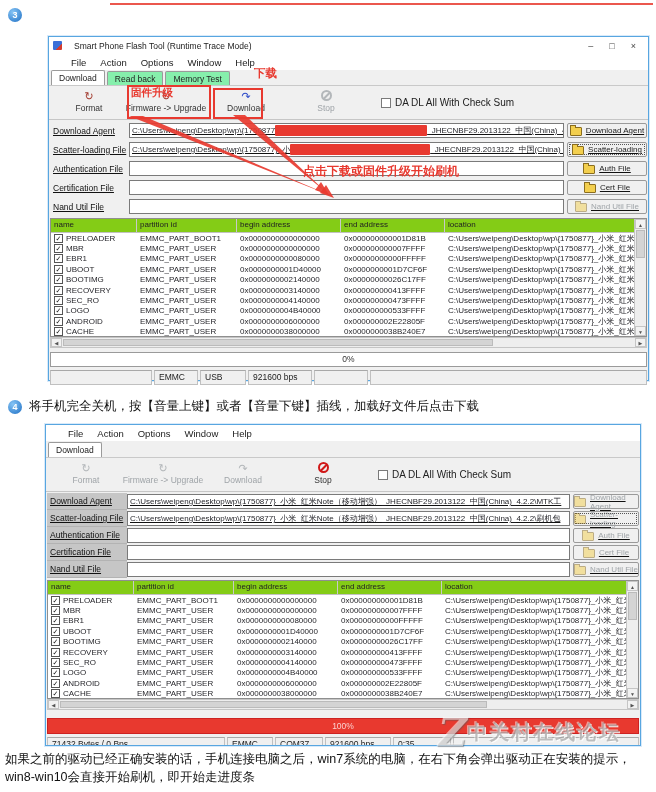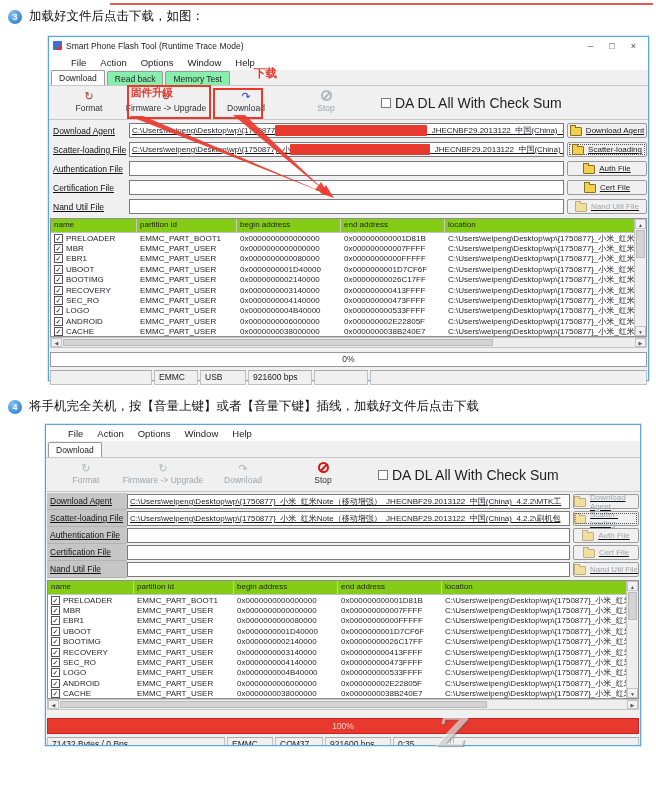--- a/index.html
+++ b/index.html
@@ -7,21 +7,21 @@
         font-family:"Liberation Sans","DejaVu Sans",sans-serif;color:#111;}
   .topline{position:absolute;top:3px;left:110px;width:543px;height:2px;background:#e8392f;opacity:.85;}
 
   
   .step{position:absolute;display:flex;align-items:center;gap:7px;font-size:12.5px;color:#111;}
   .stepnum{flex:none;width:14px;height:14px;border-radius:50%;color:#fff;font-size:9px;font-weight:bold;
            text-align:center;line-height:14px;background:radial-gradient(circle at 35% 30%,#85c4f5,#1e6fc4);}
 
   
   .win{position:absolute;background:#f0f0f0;border:1px solid #58a6e0;box-shadow:0 0 0 1px #d8eafa;box-sizing:border-box;}
-  .titlebar{height:17px;background:#fff;display:flex;align-items:center;gap:4px;padding:0 4px;font-size:8.5px;color:#222;}
+  .titlebar{height:17px;background:#fff;display:flex;align-items:center;gap:12px;padding:0 4px;font-size:8.5px;color:#222;}
   .app-icon{flex:none;width:9px;height:9px;background:linear-gradient(135deg,#3a6fd8 62%,#d23b2f 62%);border-radius:1px;}
   .win-controls{margin-left:auto;display:flex;gap:16px;font-size:9px;color:#444;padding-right:8px;}
   .menubar{height:16px;background:#fff;display:flex;align-items:center;padding:0 22px;font-size:9.5px;color:#222;}
   .menubar span{margin-right:14px;}
   .tabbar{height:15px;display:flex;align-items:flex-end;padding-left:2px;border-bottom:1px solid #c9c9c9;background:#f0f0f0;position:relative;}
   .tabbar .tab{font-size:8.5px;color:#222;padding:1px 7px 0;border:1px solid #9a9a9a;border-bottom:none;
                border-radius:2px 2px 0 0;background:#86efac;margin-right:2px;height:12px;line-height:12px;}
   .tabbar .tab.active{background:#fff;height:13px;line-height:13px;}
 
   
@@ -29,21 +29,21 @@
   .tbtn{text-align:center;font-size:8.5px;color:#333;padding-top:3px;}
   .tbtn .ticon{display:block;height:14px;font-size:11px;line-height:14px;}
   .t-format{width:64px;margin-left:8px;}
   .t-firm{width:90px;}
   .t-down{width:58px;margin-left:6px;}
   .t-stop{width:58px;margin-left:22px;}
   .dis{color:#9fa4a8;}
   .dis .ticon{color:#b3b7ba;}
   .stopicon{display:inline-block;width:11px;height:11px;box-sizing:border-box;border:2px solid currentColor;border-radius:50%;position:relative;margin-top:1px;}
   .stopicon::after{content:"";position:absolute;left:-1px;top:2.5px;width:9px;height:2px;background:currentColor;transform:rotate(-45deg);}
-  .chkwrap{display:flex;align-items:center;gap:4px;font-size:14px;margin-left:26px;color:#222;}
+  .chkwrap{display:flex;align-items:center;gap:4px;font-size:10px;margin-left:26px;color:#222;}
   .cbx{width:8px;height:8px;border:1px solid #7a7a7a;background:#fff;display:inline-block;}
 
   
   .fields{padding:1px 1px 0;text-decoration:underline;}
   .fieldrow{display:flex;align-items:center;}
   .w1 .fieldrow{height:19px;}
   .w2 .fieldrow{height:17px;}
   .flabel{flex:none;font-size:8.5px;color:#111;padding-left:3px;box-sizing:border-box;}
   .w1 .flabel{width:79px;}
   .w2 .flabel{width:80px;align-self:stretch;display:flex;align-items:center;background:#c6c6c6;border-bottom:1px solid #b3b3b3;}
@@ -109,21 +109,20 @@
   .footer{position:absolute;left:5px;top:751px;width:648px;font-size:12.5px;line-height:17.5px;color:#111;}
 </style>
 </head>
 <body>
 
 <div class="page">
   <div class="topline"></div>
 
   <div class="step" style="left:8px;top:8px;">
     <span class="stepnum">3</span>
-    <span>加载好文件后点击下载，如图：</span>
   </div>
 
   <div class="win w1" style="left:48px;top:36px;width:601px;height:345px;">
     <div class="titlebar">
       <span class="app-icon"></span>
       <span>Smart Phone Flash Tool (Runtime Trace Mode)</span>
       <span class="win-controls">
         <span>–</span>
         <span>□</span>
         <span>×</span>
@@ -309,20 +308,21 @@
         <span class="st">USB</span>
         <span class="st">921600 bps</span>
         <span class="st"></span>
         <span class="st"></span>
       </div>
 
     <div class="rtext" style="left:205px;top:29px;font-size:11.5px;">下载</div>
     <div class="rbox" style="left:78px;top:48px;width:80px;height:30px;"></div>
     <div class="rtext" style="left:82px;top:49px;font-size:10.5px;">固件升级</div>
     <div class="rbox" style="left:164px;top:51px;width:46px;height:27px;"></div>
+    <div class="rtext" style="left:254px;top:126px;font-size:12px;">点击下载或固件升级开始刷机</div>
     <svg class="arrows" width="601" height="345">
       <polygon points="80,79 94,79 283,159" fill="#e8392f" opacity="0.92"></polygon>
       <polygon points="184,78 196,78 278,156" fill="#e8392f" opacity="0.92"></polygon>
       <polygon points="285,161 271,156 277,148" fill="#e8392f" opacity="0.92"></polygon>
       <polygon points="280,158 266,153 272,145" fill="#e8392f" opacity="0.92"></polygon>
     </svg>
   </div>
 
   <div class="step" style="left:8px;top:398px;">
     <span class="stepnum">4</span>
@@ -507,15 +507,17 @@
         <span class="st">EMMC</span>
         <span class="st">COM37</span>
         <span class="st">921600 bps</span>
         <span class="st">0:35 ...</span>
         <span class="st"></span>
       </div>
   </div>
 
   <div class="watermark">
     <span class="wm-z">Z</span>
+    <span class="wm-text">中关村在线论坛</span>
   </div>
 
+  <div class="footer">如果之前的驱动已经正确安装的话，手机连接电脑之后，win7系统的电脑，在右下角会弹出驱动正在安装的提示，win8-win10会直接开始刷机，即开始走进度条</div>
 </div>
 
 </body></html>

